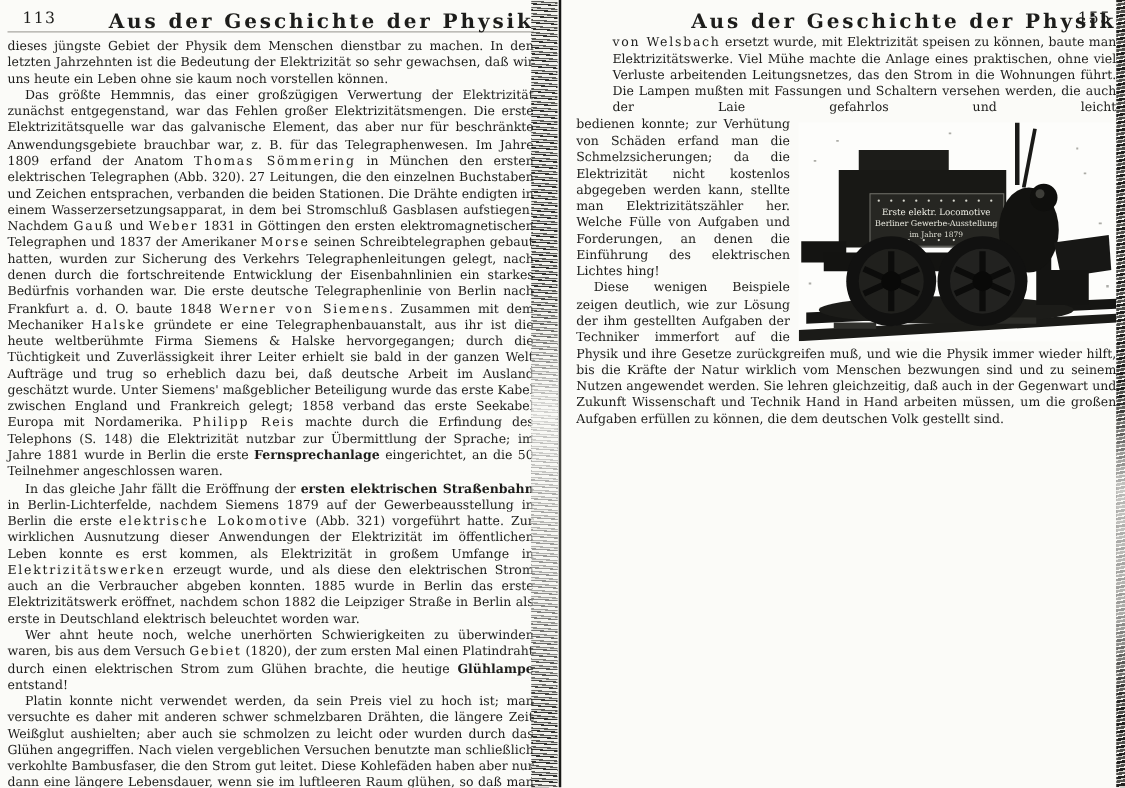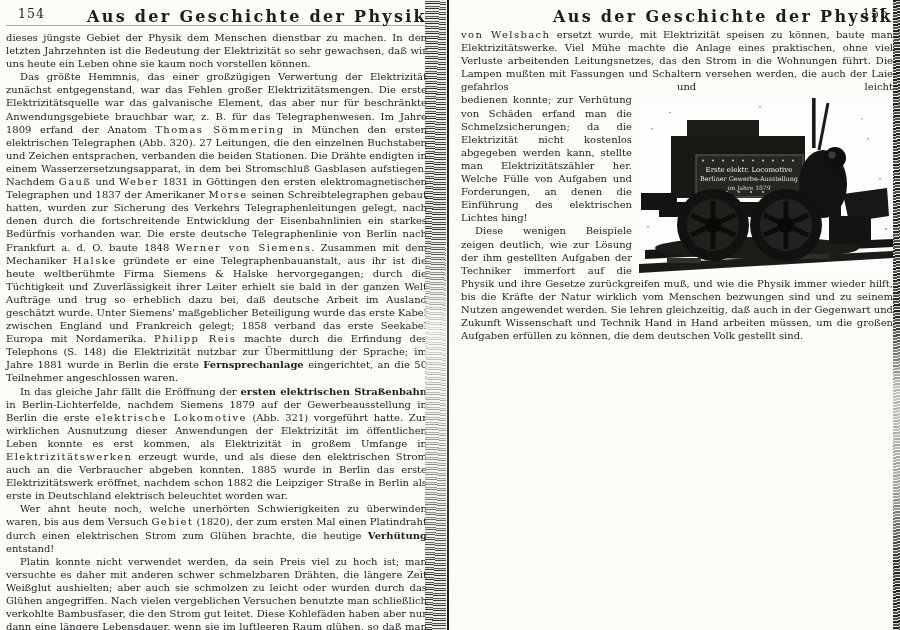--- a/index.html
+++ b/index.html
@@ -14,21 +14,21 @@
   .runhead{text-align:right;font-weight:bold;font-size:16px;letter-spacing:2.3px;white-space:nowrap;}
   .pgnum{position:absolute;top:-1px;font-size:12.5px;letter-spacing:1px;}
   .pgnum-left{left:12px;}
   .pgnum-right{right:4px;}
   .headrule{border:0;border-top:1px solid #a9a8a1;margin:2px 0 0 0;}
 
   
   .bodytext{margin-top:5px;}
   p.para{margin:0;font-size:10px;line-height:13.1px;text-align:justify;}
   p.ind{text-indent:14px;}
-  p.cont{text-align-last:justify;}
+  p.cont{text-align-last:justify;margin-left:29px;}
   .sp{letter-spacing:1.4px;}
   b{font-weight:bold;}
 
   
   .figure{float:right;width:254px;margin:5px 0 3px 7px;}
   .caption{font-size:7.6px;line-height:9.4px;text-align:justify;text-align-last:center;margin-top:3px;color:#22221f;}
   .photo{display:block;background:#fdfdfb;}
 
   
   .gutter{position:absolute;left:425px;top:0;width:21px;height:630px;
@@ -44,29 +44,29 @@
       repeating-linear-gradient(170deg, rgba(10,10,8,.9) 0 2px, rgba(110,110,100,.3) 2px 3px, rgba(20,20,16,.75) 3px 5px, rgba(190,190,180,.2) 5px 6px);
   }
 </style>
 </head>
 <body>
 
 <div class="spread">
 
   <div class="page page-left">
     <div class="pagehead">
-      <span class="pgnum pgnum-left">154</span>
+      <span class="pgnum pgnum-left">113</span>
       <div class="runhead">Aus der Geschichte der Physik</div>
     </div>
     <hr class="headrule">
     <div class="bodytext">
         <p class="para">dieses jüngste Gebiet der Physik dem Menschen dienstbar zu machen. In den letzten Jahrzehnten ist die Bedeutung der Elektrizität so sehr gewachsen, daß wir uns heute ein Leben ohne sie kaum noch vorstellen können.</p>
         <p class="para ind">Das größte Hemmnis, das einer großzügigen Verwertung der Elektrizität zunächst entgegenstand, war das Fehlen großer Elektrizitätsmengen. Die erste Elektrizitätsquelle war das galvanische Element, das aber nur für beschränkte Anwendungsgebiete brauchbar war, z. B. für das Telegraphenwesen. Im Jahre 1809 erfand der Anatom <span class="sp">Thomas Sömmering</span> in München den ersten elektrischen Telegraphen (Abb. 320). 27 Leitungen, die den einzelnen Buchstaben und Zeichen entsprachen, verbanden die beiden Stationen. Die Drähte endigten in einem Wasserzersetzungsapparat, in dem bei Stromschluß Gasblasen aufstiegen. Nachdem <span class="sp">Gauß</span> und <span class="sp">Weber</span> 1831 in Göttingen den ersten elektromagnetischen Telegraphen und 1837 der Amerikaner <span class="sp">Morse</span> seinen Schreibtelegraphen gebaut hatten, wurden zur Sicherung des Verkehrs Telegraphenleitungen gelegt, nach denen durch die fortschreitende Entwicklung der Eisenbahnlinien ein starkes Bedürfnis vorhanden war. Die erste deutsche Telegraphenlinie von Berlin nach Frankfurt a. d. O. baute 1848 <span class="sp">Werner von Siemens</span>. Zusammen mit dem Mechaniker <span class="sp">Halske</span> gründete er eine Telegraphenbauanstalt, aus ihr ist die heute weltberühmte Firma Siemens &amp; Halske hervorgegangen; durch die Tüchtigkeit und Zuverlässigkeit ihrer Leiter erhielt sie bald in der ganzen Welt Aufträge und trug so erheblich dazu bei, daß deutsche Arbeit im Ausland geschätzt wurde. Unter Siemens' maßgeblicher Beteiligung wurde das erste Kabel zwischen England und Frankreich gelegt; 1858 verband das erste Seekabel Europa mit Nordamerika. <span class="sp">Philipp Reis</span> machte durch die Erfindung des Telephons (S. 148) die Elektrizität nutzbar zur Übermittlung der Sprache; im Jahre 1881 wurde in Berlin die erste <b>Fernsprechanlage</b> eingerichtet, an die 50 Teilnehmer angeschlossen waren.</p>
         <p class="para ind">In das gleiche Jahr fällt die Eröffnung der <b>ersten elektrischen Straßenbahn</b> in Berlin-Lichterfelde, nachdem Siemens 1879 auf der Gewerbeausstellung in Berlin die erste <span class="sp">elektrische Lokomotive</span> (Abb. 321) vorgeführt hatte. Zur wirklichen Ausnutzung dieser Anwendungen der Elektrizität im öffentlichen Leben konnte es erst kommen, als Elektrizität in großem Umfange in <span class="sp">Elektrizitätswerken</span> erzeugt wurde, und als diese den elektrischen Strom auch an die Verbraucher abgeben konnten. 1885 wurde in Berlin das erste Elektrizitätswerk eröffnet, nachdem schon 1882 die Leipziger Straße in Berlin als erste in Deutschland elektrisch beleuchtet worden war.</p>
-        <p class="para ind">Wer ahnt heute noch, welche unerhörten Schwierigkeiten zu überwinden waren, bis aus dem Versuch <span class="sp">Gebiet</span> (1820), der zum ersten Mal einen Platindraht durch einen elektrischen Strom zum Glühen brachte, die heutige <b>Verhütung</b> entstand!</p>
+        <p class="para ind">Wer ahnt heute noch, welche unerhörten Schwierigkeiten zu überwinden waren, bis aus dem Versuch <span class="sp">Gebiet</span> (1820), der zum ersten Mal einen Platindraht durch einen elektrischen Strom zum Glühen brachte, die heutige <b>Glühlampe</b> entstand!</p>
         <p class="para ind">Platin konnte nicht verwendet werden, da sein Preis viel zu hoch ist; man versuchte es daher mit anderen schwer schmelzbaren Drähten, die längere Zeit Weißglut aushielten; aber auch sie schmolzen zu leicht oder wurden durch das Glühen angegriffen. Nach vielen vergeblichen Versuchen benutzte man schließlich verkohlte Bambusfaser, die den Strom gut leitet. Diese Kohlefäden haben aber nur dann eine längere Lebensdauer, wenn sie im luftleeren Raum glühen, so daß man zur Entfernung der Luft aus den Birnen gute und schnell arbeitende Luftpumpen brauchte. Um die so geschaffene Kohlenfadenlampe, die 1897 durch die Metallfadenlampe von </p>
       </div>
   </div>
 
   <div class="page page-right">
     <div class="pagehead">
       <div class="runhead">Aus der Geschichte der Physik</div>
       <span class="pgnum pgnum-right">155</span>
     </div>
     <div class="bodytext">

